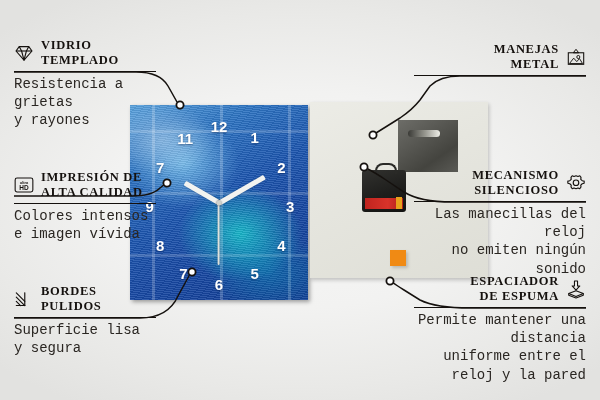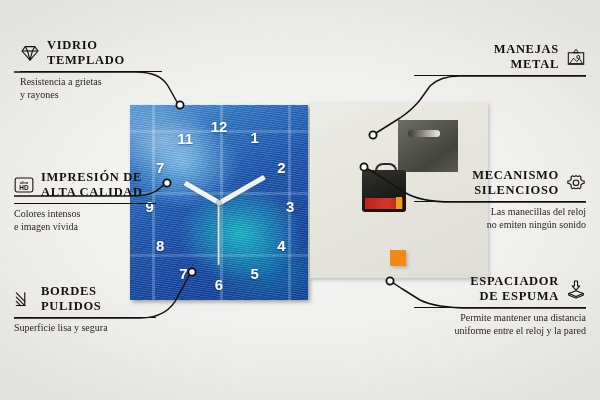--- a/index.html
+++ b/index.html
@@ -84,21 +84,21 @@
   
   .callout{position:absolute;}
   .c-head{display:flex;align-items:center;gap:7px;}
   .c-title{
     font-family:"Liberation Serif",serif;font-weight:700;
     font-size:12.5px;letter-spacing:.7px;color:#15110e;line-height:1.18;
     text-transform:uppercase;white-space:pre-line;
   }
   .c-rule{height:1.6px;background:#14100d;margin:3px 0 3px 0;}
   .c-desc{
-    font-family:Liberation Serif, serif;font-size:10px;color:#2a2622;
+    font-family:Liberation Mono, monospace;font-size:14px;color:#2a2622;
     line-height:1.3;white-space:pre-line;
   }
   .left .c-head{justify-content:flex-start;}
   .left .c-title{text-align:left;}
   .left .c-desc{text-align:left;}
   .right .c-head{justify-content:flex-end;}
   .right .c-title{text-align:right;}
   .right .c-desc{text-align:right;}
   .ico{flex:0 0 auto;width:20px;height:24px;display:flex;align-items:center;justify-content:flex-start;}
   .ico svg{display:block;}
@@ -161,21 +161,21 @@
     <g fill="#ffffff" stroke="#15110e" stroke-width="1.8">
       <circle cx="180" cy="105" r="3.6"></circle>
       <circle cx="167" cy="183" r="3.6"></circle>
       <circle cx="192" cy="272" r="3.6"></circle>
       <circle cx="373" cy="135" r="3.6"></circle>
       <circle cx="364" cy="167" r="3.6"></circle>
       <circle cx="390" cy="281" r="3.6"></circle>
     </g>
   </svg>
 
-  <div class="callout left" style="left:20px;top:38px;width:142px;">
+  <div class="callout left" style="left:14px;top:38px;width:142px;">
     <div class="c-head">
       <span class="ico">
         <svg width="25" height="22" viewBox="0 0 25 22">
           <g fill="none" stroke="#15110e" stroke-width="1.4" stroke-linejoin="round">
             <path d="M2.5,8.5 L6.5,3 L18.5,3 L22.5,8.5 L12.5,20 Z"></path>
             <path d="M2.5,8.5 L22.5,8.5"></path>
             <path d="M6.5,3 L9.5,8.5 L12.5,20 L15.5,8.5 L18.5,3"></path>
           </g>
         </svg>
       </span>

